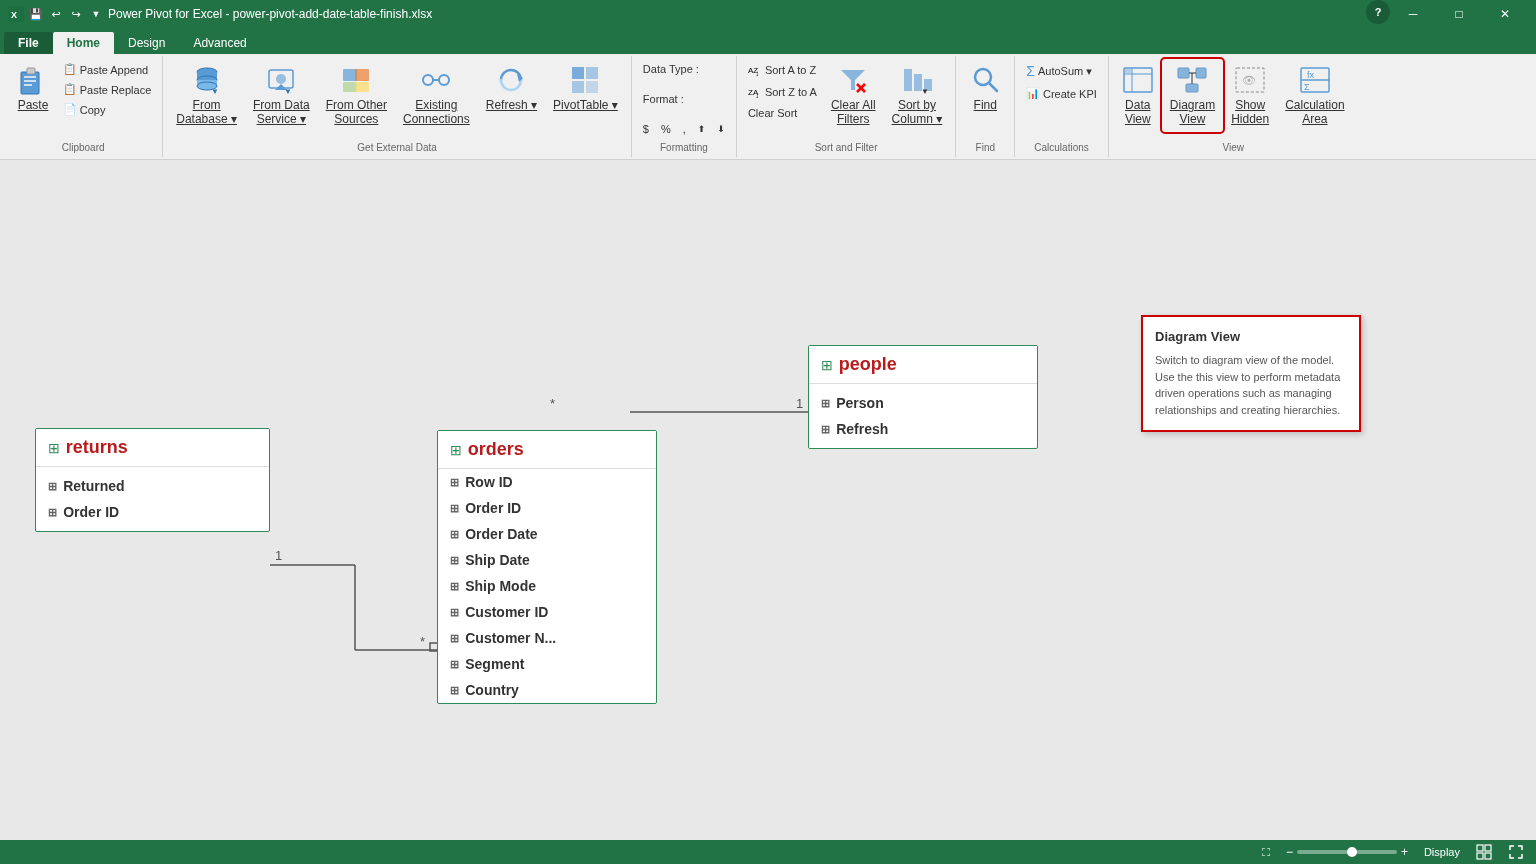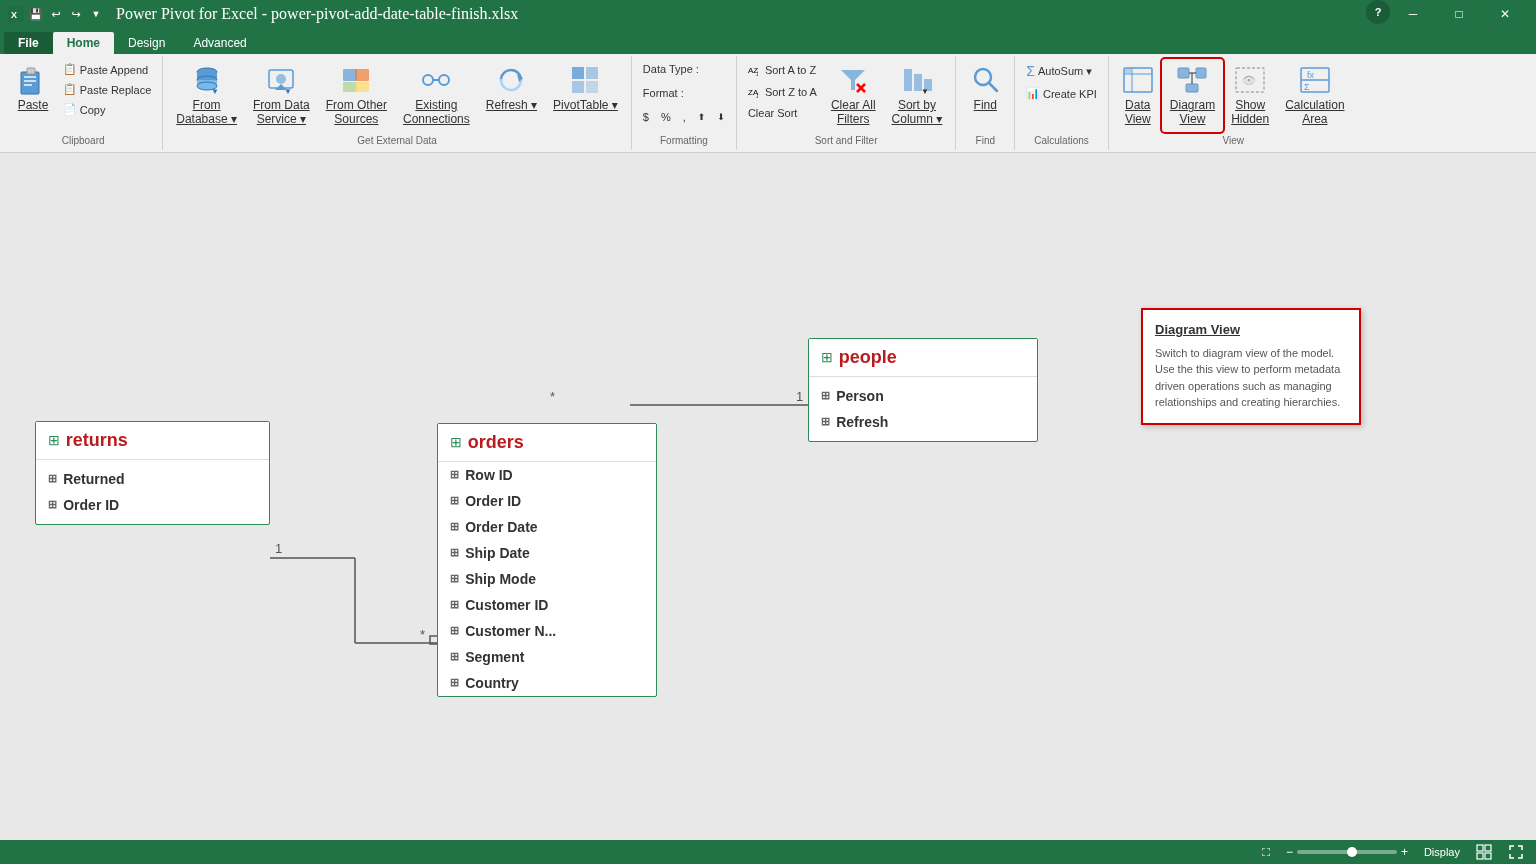--- a/index.html
+++ b/index.html
@@ -28,21 +28,21 @@
     .ribbon-btn-large .btn-icon { width: 32px; height: 32px; display: flex; align-items: center; justify-content: center; }
     .ribbon-btn-large .btn-label { font-size: 12px; color: #333; line-height: 1.2; text-decoration: underline; }
     .ribbon-btn-small { display: flex; align-items: center; gap: 3px; padding: 2px 4px; cursor: pointer; border: 1px solid transparent; border-radius: 2px; font-size: 11px; color: #333; white-space: nowrap; }
     .ribbon-btn-col { display: flex; flex-direction: column; gap: 1px; }
 
     
     .ribbon-btn-highlighted { outline: 2px solid #cc0000; outline-offset: 1px; }
 
     
     .diagram-view-popup { position: absolute; top: 155px; right: 175px; background: white; border: 2px solid #cc0000; padding: 12px; width: 220px; z-index: 100; box-shadow: 2px 2px 6px rgba(0,0,0,0.2); }
-    .diagram-view-popup h4 { font-size: 13px; font-weight: 600; color: #333; margin-bottom: 8px; text-decoration: underline; }
+    .diagram-view-popup h4 { font-size: 13px; font-weight: 600; color: #333; margin-bottom: 8px; }
     .diagram-view-popup p { font-size: 11px; color: #555; line-height: 1.5; }
 
     
     .canvas { flex: 1; background: #e8e8e8; position: relative; overflow: hidden; }
 
     
     .db-table { position: absolute; background: white; border: 1px solid #2e8b57; border-radius: 2px; min-width: 180px; }
     .db-table-header { background: white; padding: 8px 12px; border-bottom: 1px solid #ddd; display: flex; align-items: center; gap: 6px; }
     .db-table-header .table-icon { color: #2e8b57; font-size: 14px; }
     .db-table-header .table-name { font-size: 18px; font-weight: 700; color: #b91c1c; }
@@ -76,21 +76,21 @@
     <div class="title-bar-icon">
       <svg width="16" height="16" viewBox="0 0 16 16">
         <rect width="16" height="16" rx="1" fill="#1d6f42"></rect>
         <text x="3" y="12" font-size="9" fill="white" font-weight="bold">X</text>
       </svg>
     </div>
     <div class="title-bar-icon">💾</div>
     <div class="title-bar-icon">↩</div>
     <div class="title-bar-icon">↪</div>
     <div class="title-bar-icon" style="font-size:9px">▼</div>
-    <span style="margin-left:8px; font-size:16px; color:white;font-family:Liberation Serif, serif;">Power Pivot for Excel - power-pivot-add-date-table-finish.xlsx</span>
+    <span style="font-size:12px; color:white;">Power Pivot for Excel - power-pivot-add-date-table-finish.xlsx</span>
   </div>
   <div class="title-bar-controls">
     <div class="title-bar-icon" style="background:#1a5c38; width:24px; height:24px; border-radius:50%; display:flex; align-items:center; justify-content:center; font-size:11px; font-weight:bold;">?</div>
     <div class="title-bar-btn">─</div>
     <div class="title-bar-btn">□</div>
     <div class="title-bar-btn close">✕</div>
   </div>
 </div>
 
 <div class="tab-bar">
@@ -201,21 +201,21 @@
               <rect x="17" y="17" width="12" height="12" fill="#5b9bd5" opacity="0.3"></rect>
             </svg>
           </div>
           <div class="btn-label">PivotTable ▾</div>
         </div>
       </div>
       <div class="ribbon-group-label">Get External Data</div>
     </div>
 
     <div class="ribbon-group">
-      <div class="ribbon-group-items" style="flex-direction:column; gap:6px;">
+      <div class="ribbon-group-items" style="flex-direction:column; gap:12px;">
         <div class="ribbon-btn-small">
           <span>Data Type :</span>
         </div>
         <div class="ribbon-btn-small">
           <span>Format :</span>
         </div>
         <div style="display:flex; gap:2px; align-items:center;">
           <div class="ribbon-btn-small">$</div>
           <div class="ribbon-btn-small">%</div>
           <div class="ribbon-btn-small">,</div>

